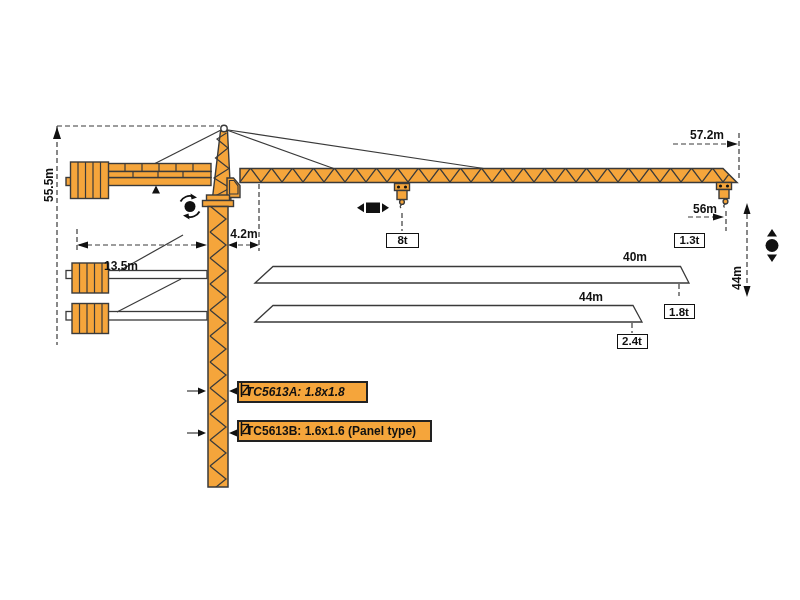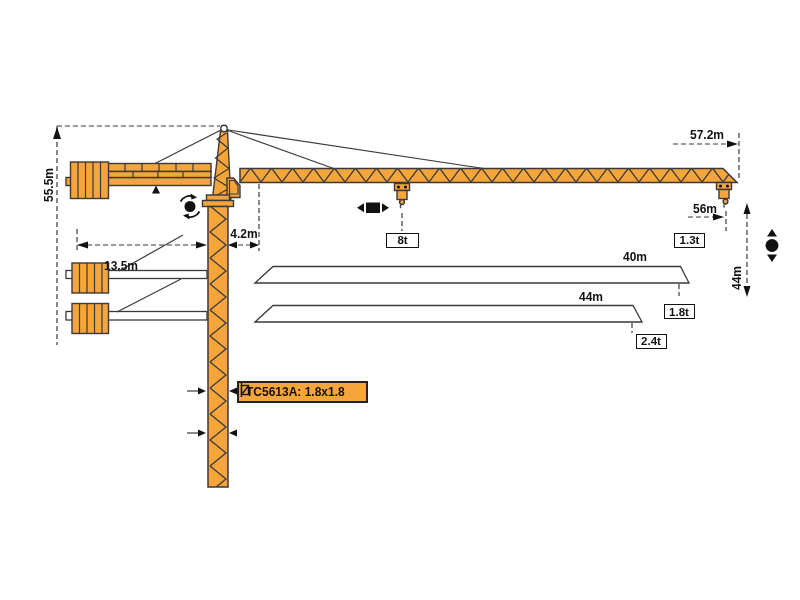--- a/index.html
+++ b/index.html
@@ -190,24 +190,32 @@
   <div class="dim" style="left:219px;top:227px;width:50px;">4.2m</div>
   <div class="dim" style="left:680px;top:128px;width:54px;">57.2m</div>
   <div class="dim" style="left:685px;top:202px;width:40px;">56m</div>
   <div class="dim vlabel" style="left:715px;top:271px;width:44px;">44m</div>
   <div class="dim" style="left:611px;top:250px;width:48px;">40m</div>
   <div class="dim" style="left:567px;top:290px;width:48px;">44m</div>
 
   <div class="loadbox" style="left:386px;top:232.5px;width:33px;">8t</div>
   <div class="loadbox" style="left:674px;top:232.5px;width:31px;">1.3t</div>
   <div class="loadbox" style="left:663.5px;top:304px;width:31px;">1.8t</div>
-  <div class="loadbox" style="left:616.5px;top:333.5px;width:31px;margin-left:19px;">2.4t</div>
-
-  <div class="modelbox" style="left:237px;top:381px;width:131px;">
+  <div class="loadbox" style="left:616.5px;top:333.5px;width:31px;">2.4t</div>
+
+  <div class="modelbox" style="left:237px;top:381px;width:131px;font-style:italic;">
     <svg class="msicon" width="11" height="14" viewBox="0 0 11 14">
       <path d="M2.5,0 V14" stroke="#111" stroke-width="1.4" fill="none"></path>
       <rect x="2.5" y="2.5" width="7" height="9" fill="none" stroke="#111" stroke-width="1.3"></rect>
       <path d="M3.5,10.5 L9,3.5" stroke="#111" stroke-width="1.3" fill="none"></path>
     </svg>
     <span>TC5613A: 1.8x1.8</span>
   </div>
+  <div class="modelbox" style="left:237px;top:420px;width:195px;">
+    <svg class="msicon" width="11" height="14" viewBox="0 0 11 14">
+      <path d="M2.5,0 V14" stroke="#111" stroke-width="1.4" fill="none"></path>
+      <rect x="2.5" y="2.5" width="7" height="9" fill="none" stroke="#111" stroke-width="1.3"></rect>
+      <path d="M3.5,10.5 L9,3.5" stroke="#111" stroke-width="1.3" fill="none"></path>
+    </svg>
+    <span>TC5613B: 1.6x1.6 (Panel type)</span>
+  </div>
 
 </div>
 
 </body></html>

